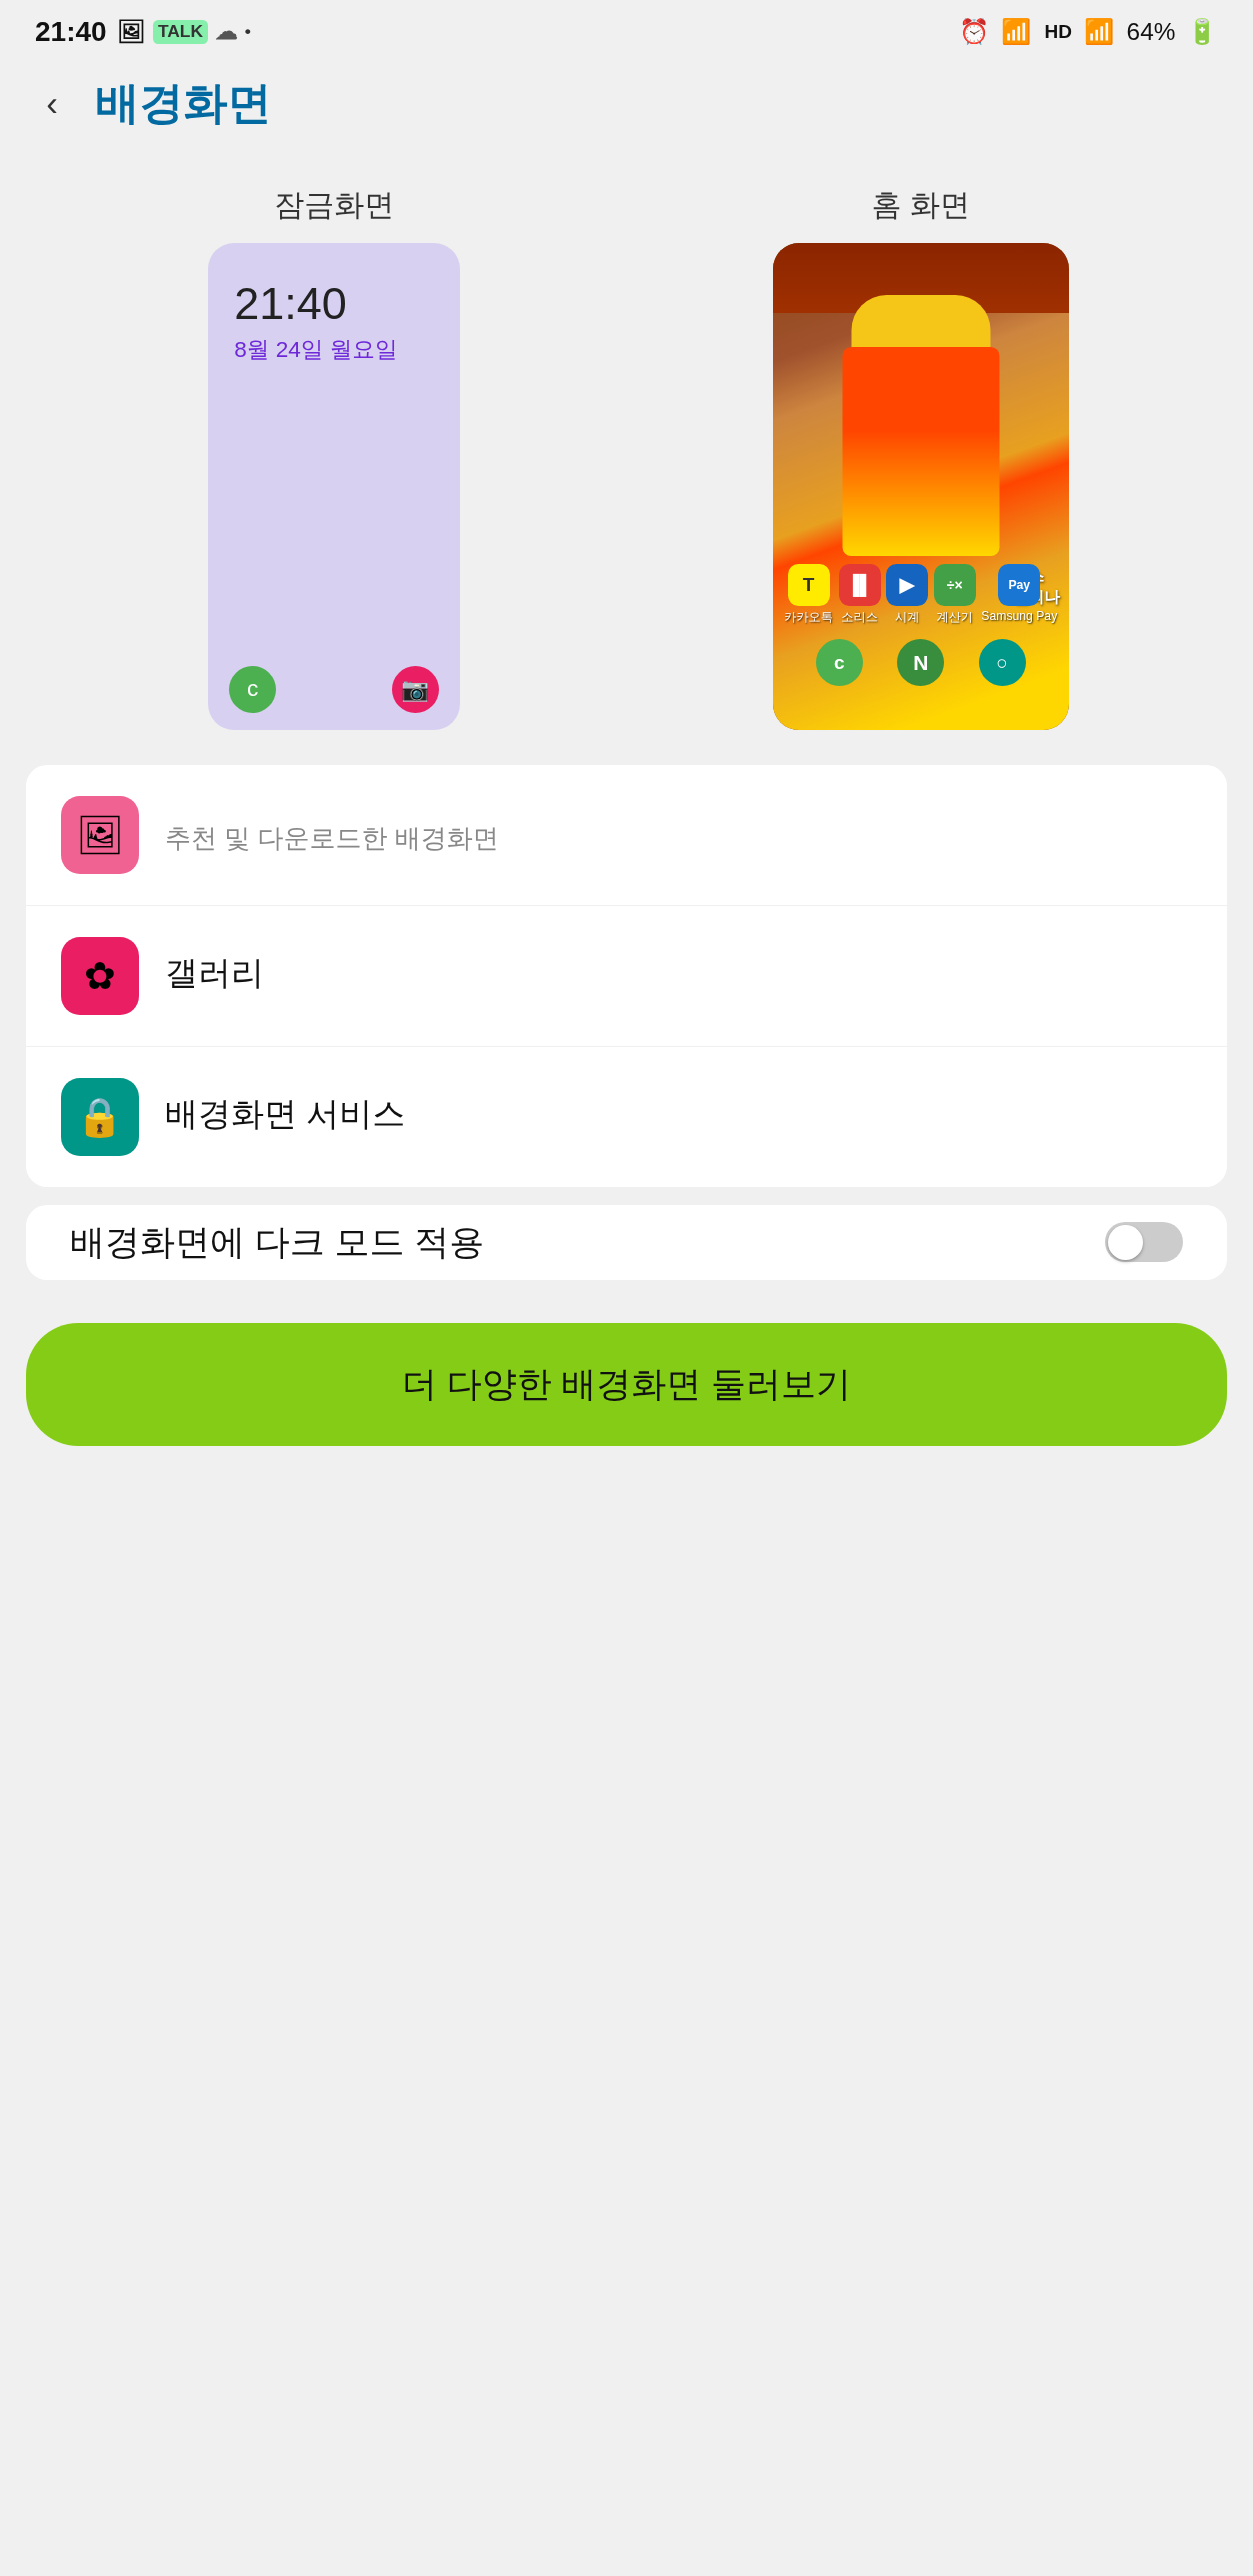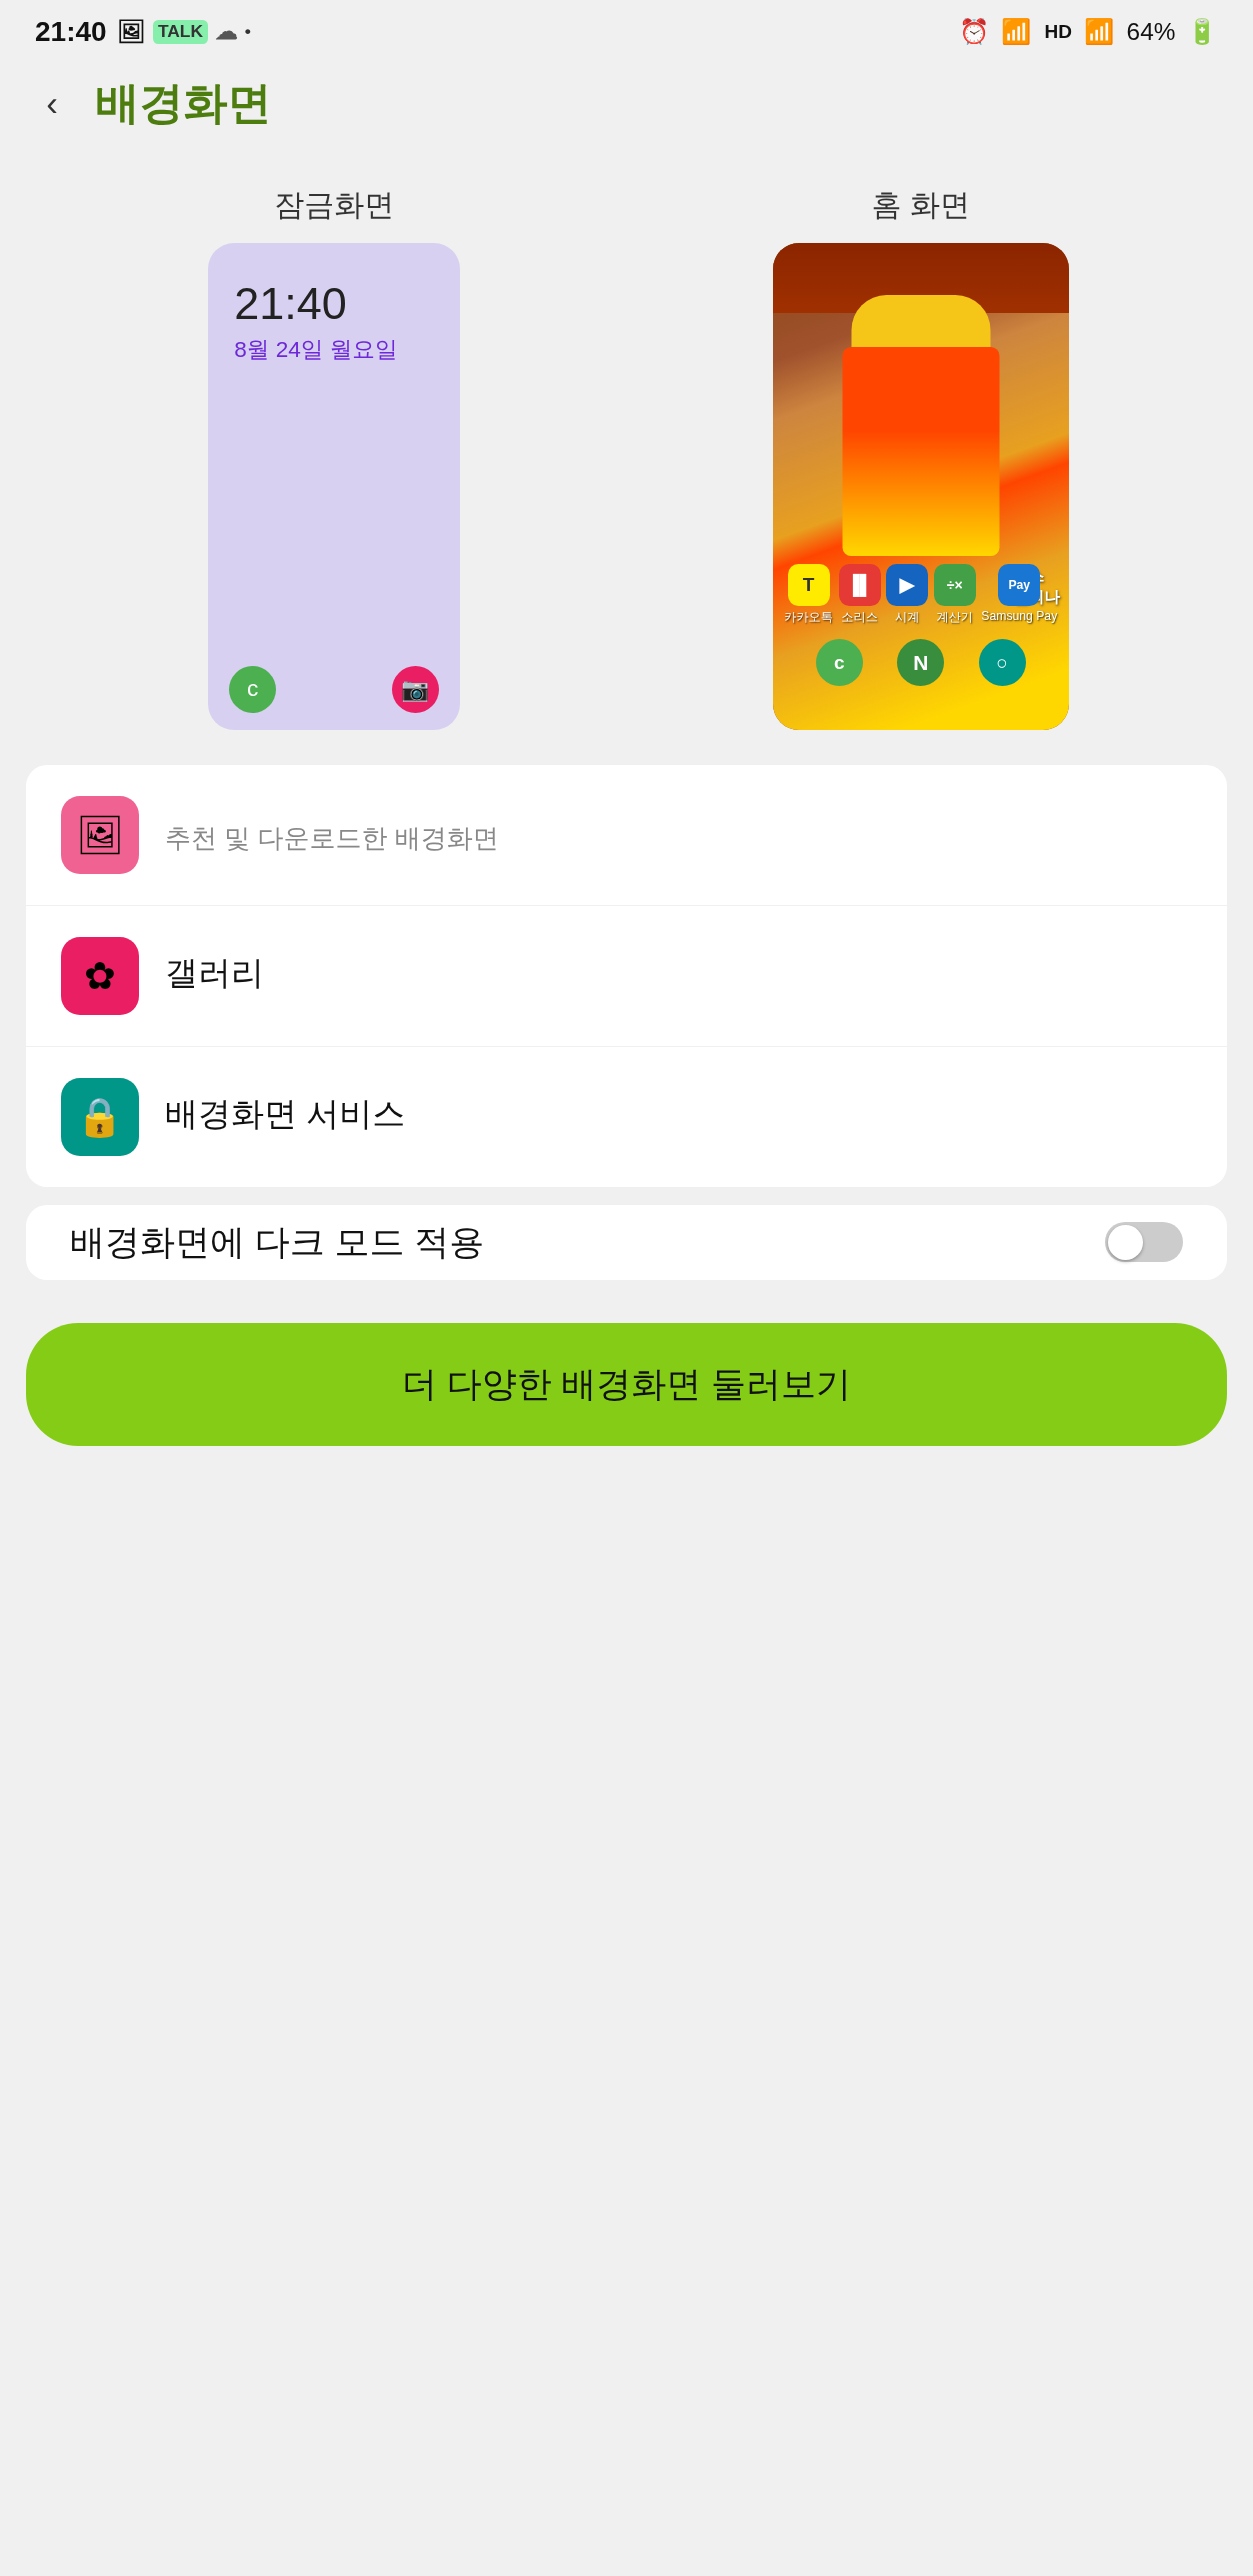--- a/index.html
+++ b/index.html
@@ -75,21 +75,21 @@
       justify-content: center;
       cursor: pointer;
     }
     .back-arrow {
       font-size: 35px;
       color: #333;
     }
     .page-title-text {
       font-size: 44px;
       font-weight: 600;
-      color: #4d7c0f;
+      color: #0369a1;
       font-family: Liberation Mono, monospace;
     }
 
     
     .preview-section {
       display: flex;
       justify-content: space-around;
       align-items: flex-start;
       padding: 26px 28px 35px 52px;
       background: #f0f0f0;

